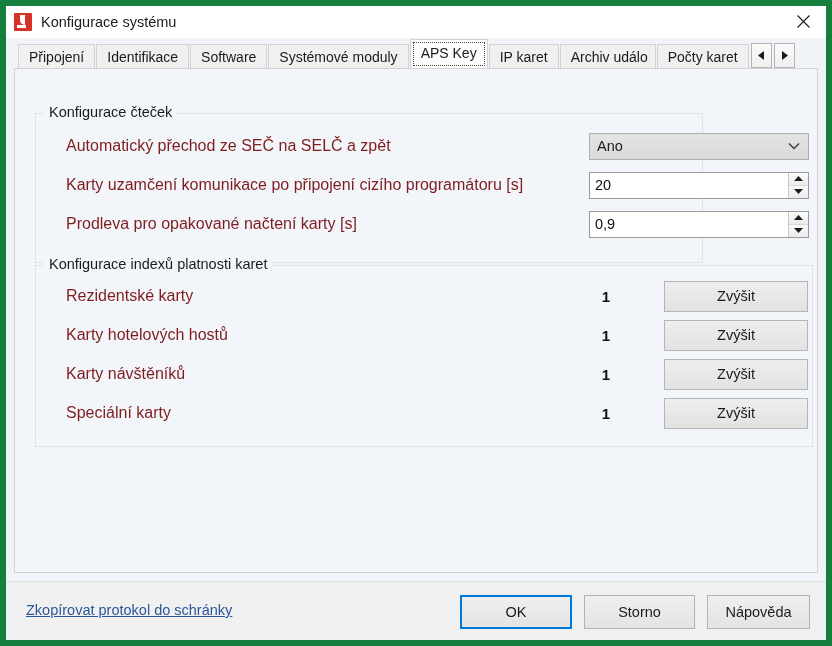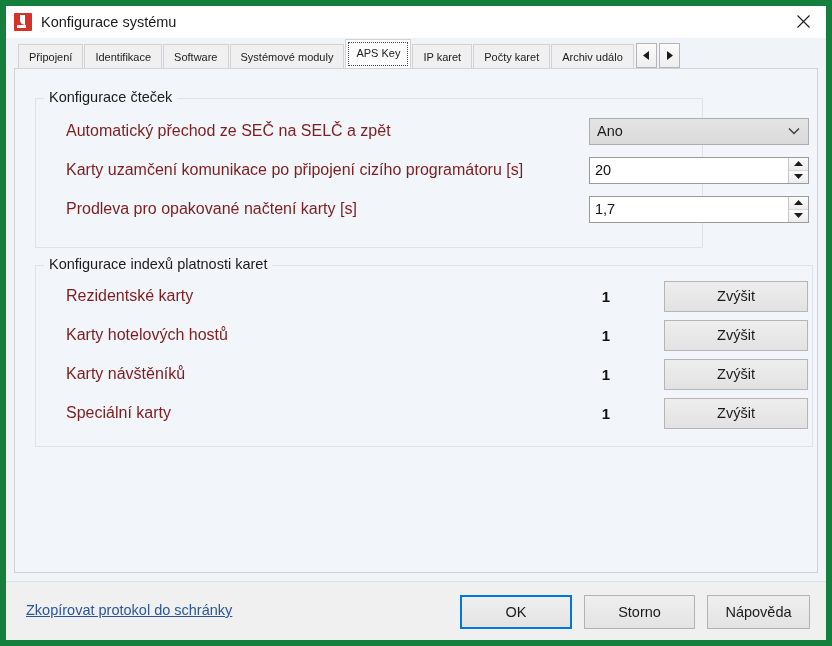--- a/index.html
+++ b/index.html
@@ -103,21 +103,21 @@
     box-sizing: border-box;
   }
   .tab {
     height: 25px;
     line-height: 25px;
     padding: 0 10px;
     background: #f0f0f0;
     border: 1px solid #d2d2d2;
     border-bottom: none;
     margin-right: 1px;
-    font-size: 11px;
+    font-size: 14px;
     color: #1b1b1b;
     white-space: nowrap;
     box-sizing: border-box;
     cursor: default;
     position: relative;
     top: 1px;
   }
   .tab.active {
     background: #fdfdfd;
     height: 29px;
@@ -190,21 +190,21 @@
     position: absolute;
     top: -9px;
     left: 8px;
     padding: 0 5px;
     background: #f2f6fb;
     font-size: 14.5px;
     color: #1b1b1b;
     white-space: nowrap;
   }
 
-  .group1 { left: 20px; top: 29px; width: 668px; height: 150px; }
+  .group1 { left: 20px; top: 44px; width: 668px; height: 150px; }
   .group2 { left: 20px; top: 196px; width: 778px; height: 182px; }
 
   
   .row {
     position: absolute;
     left: 0;
     right: 0;
     height: 30px;
     display: flex;
     align-items: center;
@@ -377,25 +377,25 @@
       <div class="tab">
         <span>Systémové moduly</span>
       </div>
       <div class="tab active">
         <span>APS Key</span>
         <span class="focusring"></span>
       </div>
       <div class="tab">
         <span>IP karet</span>
       </div>
+      <div class="tab clipped">
+        <span>Archiv událo</span>
+      </div>
       <div class="tab">
         <span>Počty karet</span>
-      </div>
-      <div class="tab clipped">
-        <span>Archiv událo</span>
       </div>
       <div class="tab-scroll">
         <div class="scroll-btn">
           <svg width="7" height="9" viewBox="0 0 7 9">
             <polygon points="6,0 6,9 0,4.5" fill="#1b1b1b"></polygon>
           </svg>
         </div>
         <div class="scroll-btn">
           <svg width="7" height="9" viewBox="0 0 7 9">
             <polygon points="1,0 1,9 7,4.5" fill="#1b1b1b"></polygon>
@@ -437,21 +437,21 @@
                   <polygon points="0,0 9,0 4.5,5" fill="#1b1b1b"></polygon>
                 </svg>
               </span>
             </span>
           </div>
         </div>
 
         <div class="row" style="top: 96px;">
           <div class="row-label">Prodleva pro opakované načtení karty [s]</div>
           <div class="spin">
-            <span class="spin-value">1,7</span>
+            <span class="spin-value">0,9</span>
             <span class="spin-buttons">
               <span class="spin-up">
                 <svg width="9" height="5" viewBox="0 0 9 5">
                   <polygon points="4.5,0 9,5 0,5" fill="#1b1b1b"></polygon>
                 </svg>
               </span>
               <span class="spin-down">
                 <svg width="9" height="5" viewBox="0 0 9 5">
                   <polygon points="0,0 9,0 4.5,5" fill="#1b1b1b"></polygon>
                 </svg>

